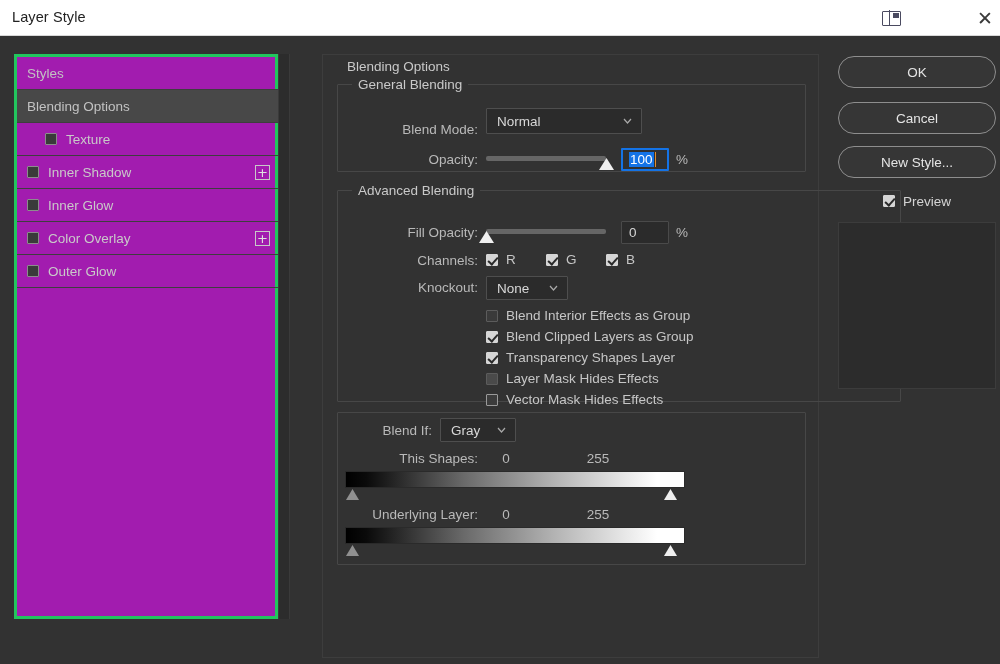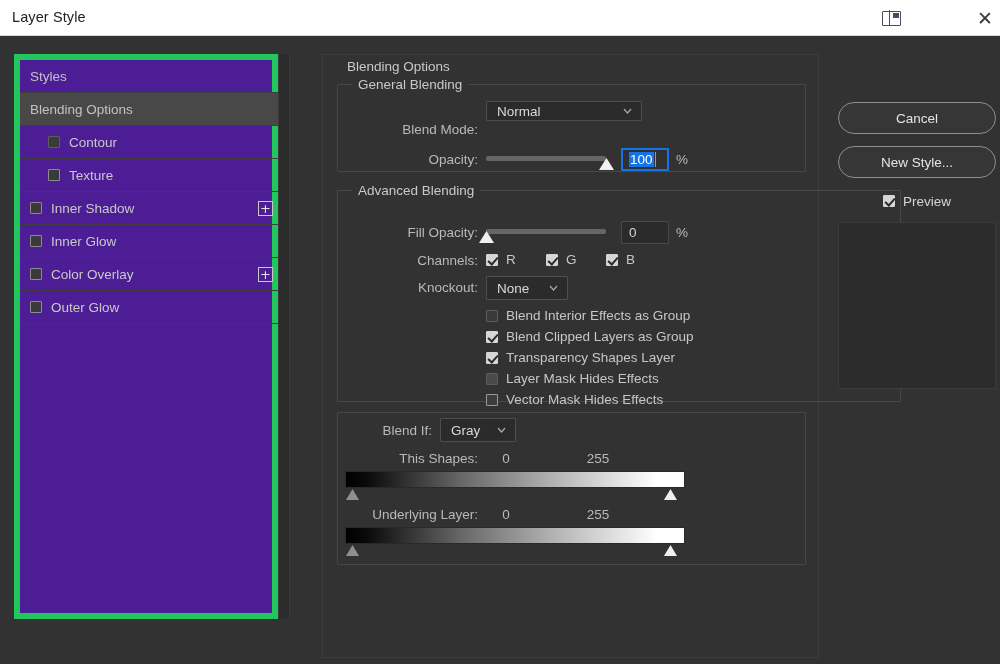--- a/index.html
+++ b/index.html
@@ -34,21 +34,21 @@
   }
   .title-close {
     position: absolute; left: 975px; top: 8px; width: 20px; height: 20px;
     color: #3a3a3a; font-size: 19px; line-height: 20px; text-align: center;
     font-family: "DejaVu Sans", sans-serif; font-weight: 300;
   }
 
   
   .sidebar {
     position: absolute; left: 14px; top: 54px; width: 264px; height: 565px;
-    background: #4c1d95; border: 6px solid #22c55e;
+    background: #a21caf; border: 3px solid #22c55e;
   }
   .side-scroll {
     position: absolute; left: 278px; top: 54px; width: 12px; height: 565px;
     background: #2c2c2c; border-left: 1px solid #3a3a3a; border-right: 1px solid #3a3a3a;
   }
   .side-list { position: absolute; left: 0; top: 0; width: 262px; }
   .side-row {
     position: relative; height: 33px; border-bottom: 1px solid #3e3e3e;
     display: flex; align-items: center; color: #c9c9c9; font-size: 13.5px;
   }
@@ -191,24 +191,20 @@
 
   <div class="sidebar">
     <div class="side-list" id="sidelist">
         <div class="side-row header">
           <span>Styles</span>
         </div>
         <div class="side-row header selected">
           <span>Blending Options</span>
         </div>
         <div class="side-row indent">
-          <span class="cb dim"></span>
-          <span>Contour</span>
-        </div>
-        <div class="side-row indent">
           <span class="cb"></span>
           <span>Texture</span>
         </div>
         <div class="side-row">
           <span class="cb"></span>
           <span>Inner Shadow</span>
           <span class="side-plus">+</span>
         </div>
         <div class="side-row">
           <span class="cb"></span>
@@ -227,21 +223,21 @@
   </div>
   <div class="side-scroll"></div>
 
   <div class="main">
     <div class="panel-title">Blending Options</div>
 
     <fieldset class="fs-general">
       <legend>General Blending</legend>
 
       <div class="lbl" style="left:10px; top:30px; width:130px;">Blend Mode:</div>
-      <div class="ddown" style="left:148px; top:9px; width:156px; height:20px;">
+      <div class="ddown" style="left:148px; top:16px; width:156px; height:26px;">
         <span>Normal</span>
         <span class="chev">
           <svg viewBox="0 0 9 6">
               <path d="M1 1 L4.5 5 L8 1" stroke="#a9a9a9" stroke-width="1.2" fill="none"></path>
             </svg>
         </span>
       </div>
 
       <div class="lbl" style="left:10px; top:60px; width:130px;">Opacity:</div>
       <div class="slider-track" style="left:148px; top:64px; width:120px;"></div>
@@ -358,20 +354,21 @@
           </svg>
       </div>
       <div class="tri" style="left:326px; top:132px;">
         <svg viewBox="0 0 13 11">
             <path d="M6.5 0 L13 11 L0 11 Z" fill="#efefef"></path>
           </svg>
       </div>
     </fieldset>
   </div>
 
+  <div class="rbtn" style="top:56px;">OK</div>
   <div class="rbtn" style="top:102px;">Cancel</div>
   <div class="rbtn" style="top:146px;">New Style...</div>
   <div class="preview-row">
     <span class="ck on"></span>
     <span>Preview</span>
   </div>
   <div class="preview-box"></div>
 
 </div>
 

